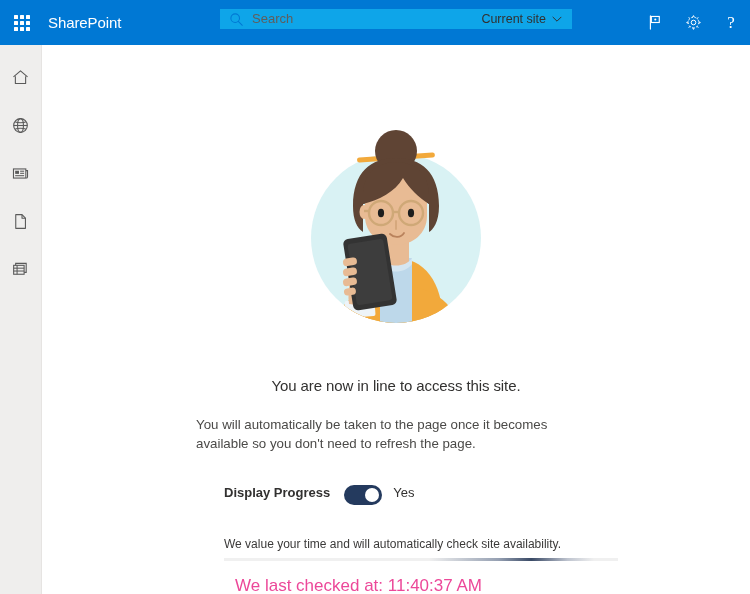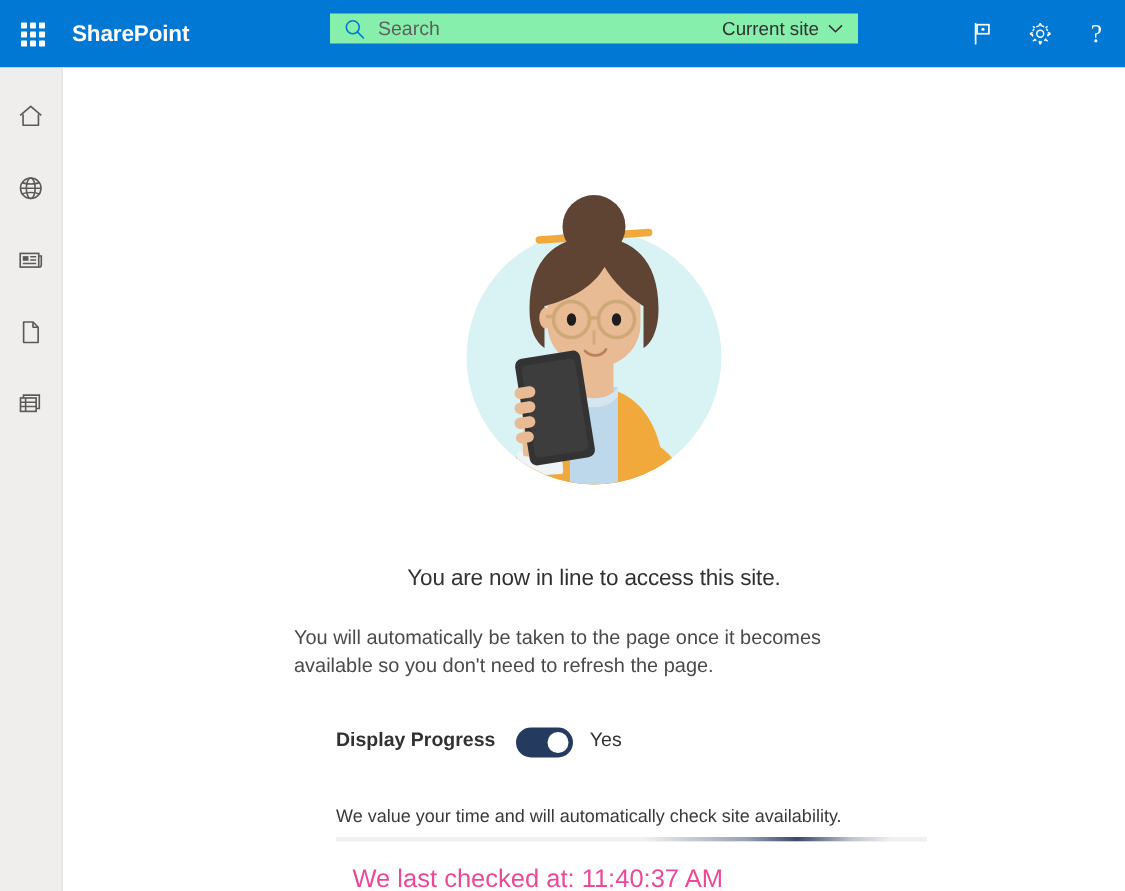--- a/index.html
+++ b/index.html
@@ -48,35 +48,35 @@
     display: block;
     width: 4px;
     height: 4px;
     background: #ffffff;
     border-radius: 0.5px;
   }
 
   .suite-brand {
     color: #ffffff;
     font-size: 15px;
-    font-weight: bold;
+    font-weight: normal;
     letter-spacing: -0.1px;
     margin-left: 4px;
     cursor: pointer;
     white-space: nowrap;
   }
 
   
   .search-wrap {
     position: absolute;
     left: 220px;
     top: 9px;
     width: 352px;
     height: 20px;
-    background: #86efac;
+    background: #0ea5e9;
     display: flex;
     align-items: center;
     box-sizing: border-box;
     justify-content: center;
   }
   .search-icon {
     width: 32px;
     height: 28px;
     display: flex;
     align-items: center;

